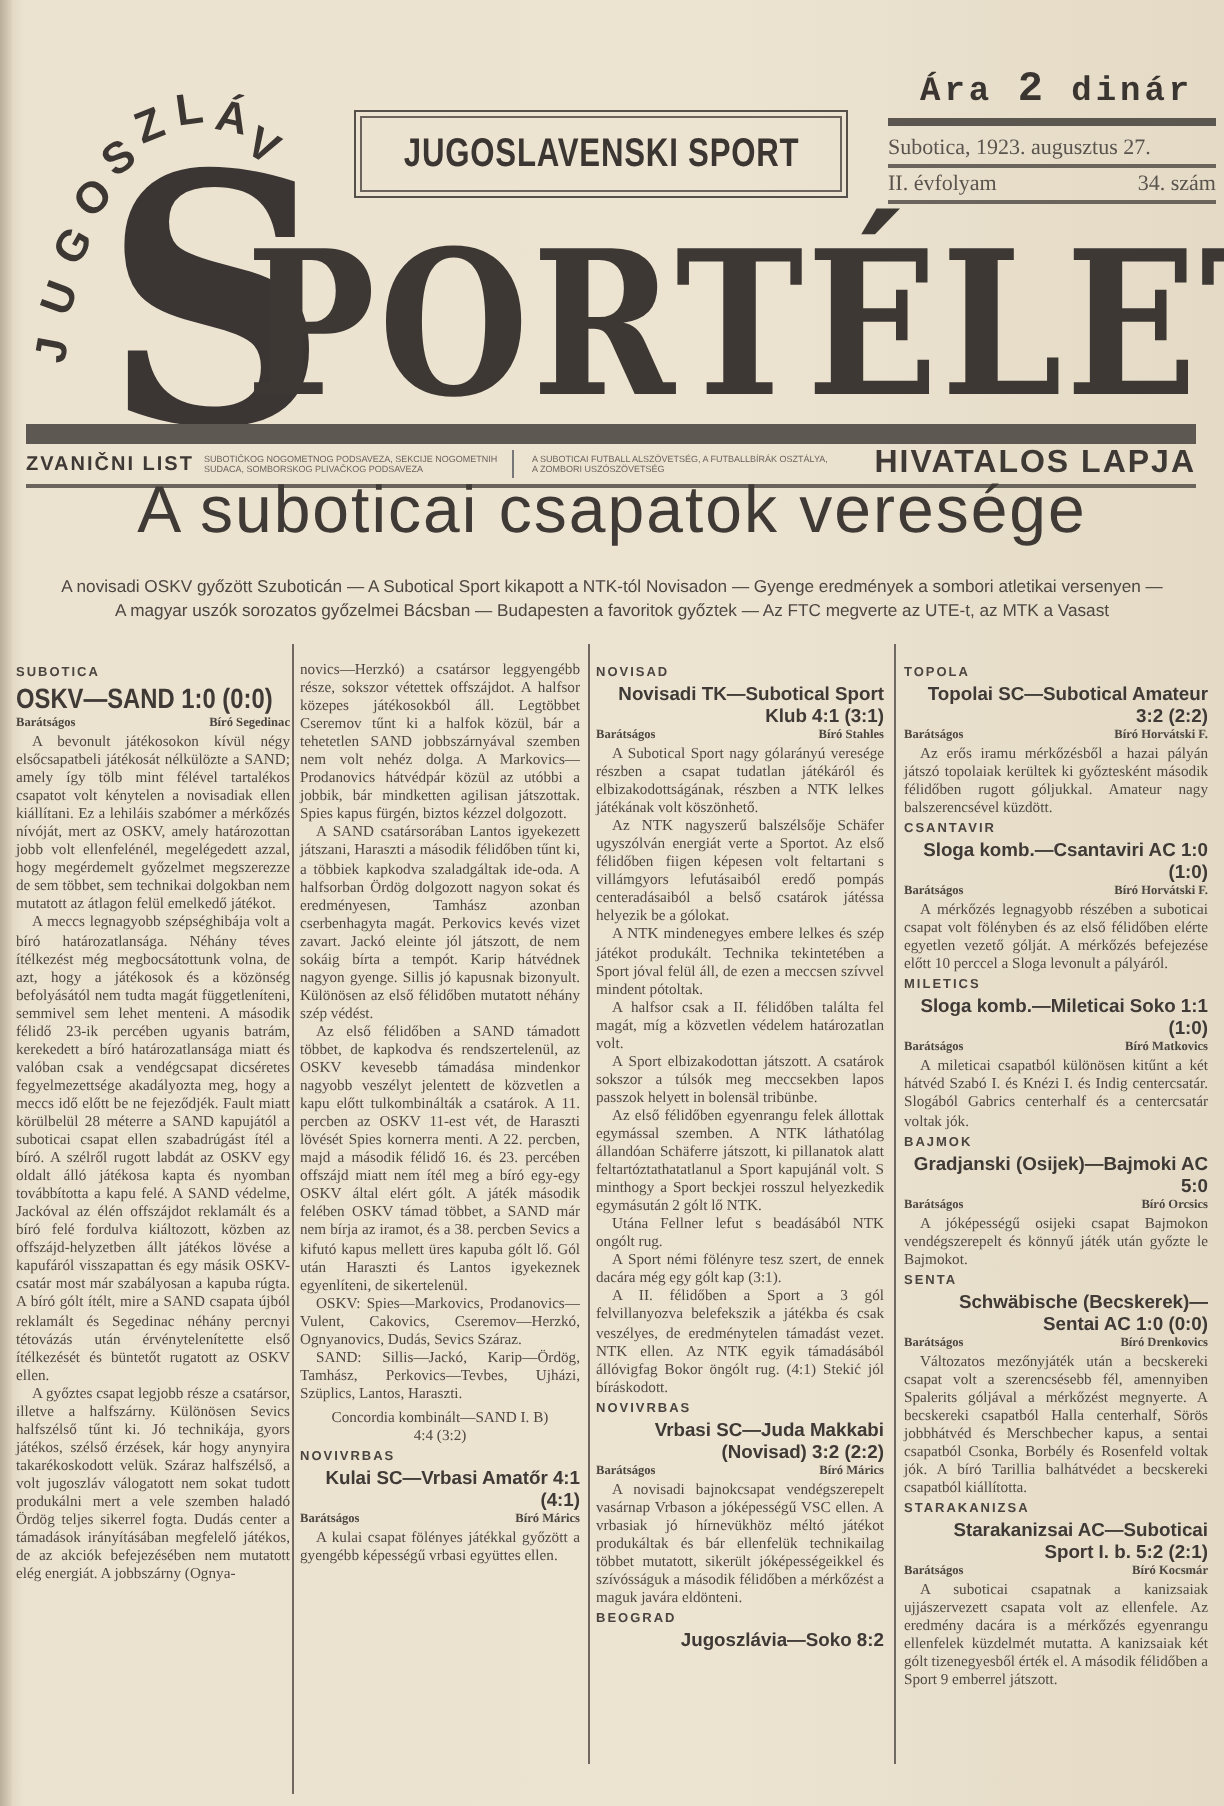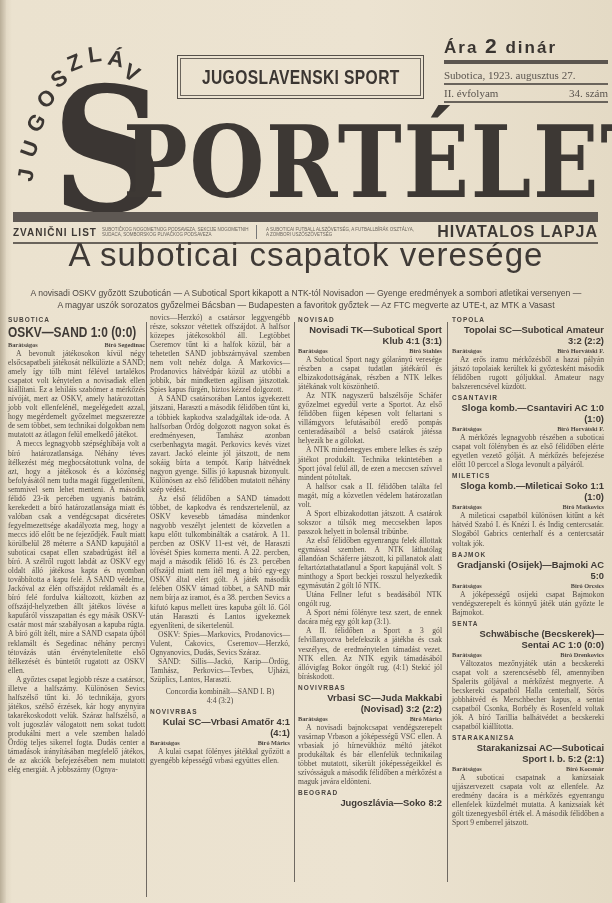--- a/index.html
+++ b/index.html
@@ -7,36 +7,36 @@
   .page{position:absolute;left:0;top:0;width:612px;height:903px;background:linear-gradient(90deg,#d9cfb9 0,#ebe2cf 12px,#ece3d1 60%,#e4dac5 100%);}
   .fold{position:absolute;left:0;top:0;width:6px;height:903px;background:linear-gradient(90deg,#b9ae98,#ddd3bf);}
   
   .jugo{position:absolute;left:18px;top:14px;width:150px;height:200px;}
   .jugo span{position:absolute;font-family:"Liberation Sans",sans-serif;font-weight:bold;font-size:22px;color:#3c3733;}
   .big-s{position:absolute;left:52px;top:65px;font-family:"DejaVu Serif",serif;font-weight:bold;font-size:172px;line-height:1;color:#3b3633;transform:scaleX(0.9);transform-origin:left top;}
   .portelet{position:absolute;left:123px;top:112px;font-family:"DejaVu Serif",serif;font-weight:bold;font-size:100px;line-height:1;letter-spacing:2px;color:#3d3834;transform:scaleX(0.86);transform-origin:left top;}
   .js-box{position:absolute;left:177px;top:55px;width:245px;height:42px;border:1.5px solid #55504a;box-shadow:inset 0 0 0 2px #ece3d1,inset 0 0 0 3px #6a645c;display:flex;align-items:center;justify-content:center;}
   .js-box span{font-family:"Liberation Sans",sans-serif;font-weight:bold;font-size:20px;color:#3b3632;transform:scaleX(0.78);letter-spacing:0.5px;white-space:nowrap;}
   .price{position:absolute;left:444px;top:36px;width:164px;}
-  .price .ara{font-family:Liberation Sans, sans-serif;font-weight:bold;font-size:17px;letter-spacing:2px;color:#3a3531;line-height:20px;}
+  .price .ara{font-family:Liberation Mono, monospace;font-weight:bold;font-size:17px;letter-spacing:2px;color:#3a3531;line-height:20px;margin-left:16px;}
   .price .ara b{font-size:21px;}
   .rule-thick{height:4px;background:#5c5650;margin:2px 0 3px;}
   .rule-thin{height:1.5px;background:#6a645c;}
   .price .line{font-size:11px;color:#5a544e;line-height:16px;display:flex;justify-content:space-between;white-space:nowrap;}
   .bar{position:absolute;left:13px;top:212px;width:585px;height:10px;background:#5e5853;}
   .subhead{position:absolute;left:13px;top:224px;width:585px;height:16px;display:flex;align-items:center;font-family:"Liberation Sans",sans-serif;}
   .subhead .zl{font-weight:bold;font-size:10px;letter-spacing:1px;color:#3e3935;white-space:nowrap;text-align:right;}
   .subhead .tiny{font-size:4.5px;line-height:5px;color:#6a645d;margin-left:5px;width:150px;text-transform:uppercase;}
   .subhead .sep{width:1px;height:14px;background:#777;margin:0 4px;}
   .subhead .hl{font-weight:bold;font-size:16px;letter-spacing:1px;color:#3e3935;white-space:nowrap;margin-left:auto;}
   .underrule{position:absolute;left:13px;top:242px;width:585px;height:1.5px;background:#6a645c;}
   .headline{position:absolute;left:0;top:236px;width:612px;text-align:center;font-family:"Liberation Sans",sans-serif;font-weight:normal;font-size:33px;letter-spacing:1px;color:#3f3a36;line-height:38px;white-space:nowrap;}
   .deck{position:absolute;left:30px;top:287px;width:552px;text-align:center;font-family:"Liberation Sans",sans-serif;font-weight:normal;font-size:8.6px;line-height:12px;color:#4d4742;}
   
-  .col{position:absolute;top:313px;font-size:7.6px;line-height:9.05px;color:#4e4843;text-align:justify;}
+  .col{position:absolute;top:330px;font-size:7.6px;line-height:9.05px;color:#4e4843;text-align:justify;}
   .col.c1{left:8px;width:137px;}
   .col.c2{left:150px;width:140px;}
   .col.c3{left:298px;width:144px;}
   .col.c4{left:452px;width:152px;}
   .vline{position:absolute;top:322px;width:1px;background:#6f6962;}
   .place{font-family:"Liberation Sans",sans-serif;font-weight:bold;font-size:6.5px;letter-spacing:1px;color:#4a4540;text-transform:uppercase;line-height:9px;margin-top:2px;}
   .match{font-family:"Liberation Sans",sans-serif;font-weight:bold;font-size:9.4px;line-height:11px;color:#3f3a36;text-align:right;}
   .match.big{font-family:"Liberation Sans",sans-serif;font-size:14px;line-height:16px;text-align:left;transform:scaleX(0.85);transform-origin:left;white-space:nowrap;}
   .meta{display:flex;justify-content:space-between;font-weight:bold;font-size:6.3px;line-height:9px;color:#4c4641;}
   .col p{margin:0;text-indent:8px;}
@@ -129,21 +129,21 @@
   </div>
 
   <div class="col c3">
     <div class="place">NOVISAD</div>
     <div class="match">Novisadi TK—Subotical Sport Klub 4:1 (3:1)</div>
     <div class="meta">
         <span>Barátságos</span>
         <span>Bíró Stahles</span>
       </div>
     <p>A Subotical Sport nagy gólarányú veresége részben a csapat tudatlan játékáról és elbizakodottságának, részben a NTK lelkes játékának volt köszönhető.</p>
-    <p>Az NTK nagyszerű balszélsője Schäfer győzelmet egyedül verte a Sportot. Az első félidőben fiigen képesen volt feltartani s villámgyors lefutásaiból eredő pompás centeradásaiból a belső csatárok játéssa helyezik be a gólokat.</p>
+    <p>Az NTK nagyszerű balszélsője Schäfer ugyszólván energiát verte a Sportot. Az első félidőben fiigen képesen volt feltartani s villámgyors lefutásaiból eredő pompás centeradásaiból a belső csatárok játéssa helyezik be a gólokat.</p>
     <p>A NTK mindenegyes embere lelkes és szép játékot produkált. Technika tekintetében a Sport jóval felül áll, de ezen a meccsen szívvel mindent pótoltak.</p>
     <p>A halfsor csak a II. félidőben találta fel magát, míg a közvetlen védelem határozatlan volt.</p>
     <p>A Sport elbizakodottan játszott. A csatárok sokszor a túlsók meg meccsekben lapos passzok helyett in bolensäl tribünbe.</p>
     <p>Az első félidőben egyenrangu felek állottak egymással szemben. A NTK láthatólag állandóan Schäferre játszott, ki pillanatok alatt feltartóztathatatlanul a Sport kapujánál volt. S minthogy a Sport beckjei rosszul helyezkedik egymásután 2 gólt lő NTK.</p>
     <p>Utána Fellner lefut s beadásából NTK ongólt rug.</p>
     <p>A Sport némi fölényre tesz szert, de ennek dacára még egy gólt kap (3:1).</p>
     <p>A II. félidőben a Sport a 3 gól felvillanyozva belefekszik a játékba és csak veszélyes, de eredménytelen támadást vezet. NTK ellen. Az NTK egyik támadásából állóvigfag Bokor öngólt rug. (4:1) Stekić jól bíráskodott.</p>
     <div class="place">NOVIVRBAS</div>
     <div class="match">Vrbasi SC—Juda Makkabi (Novisad) 3:2 (2:2)</div>
     <div class="meta">

